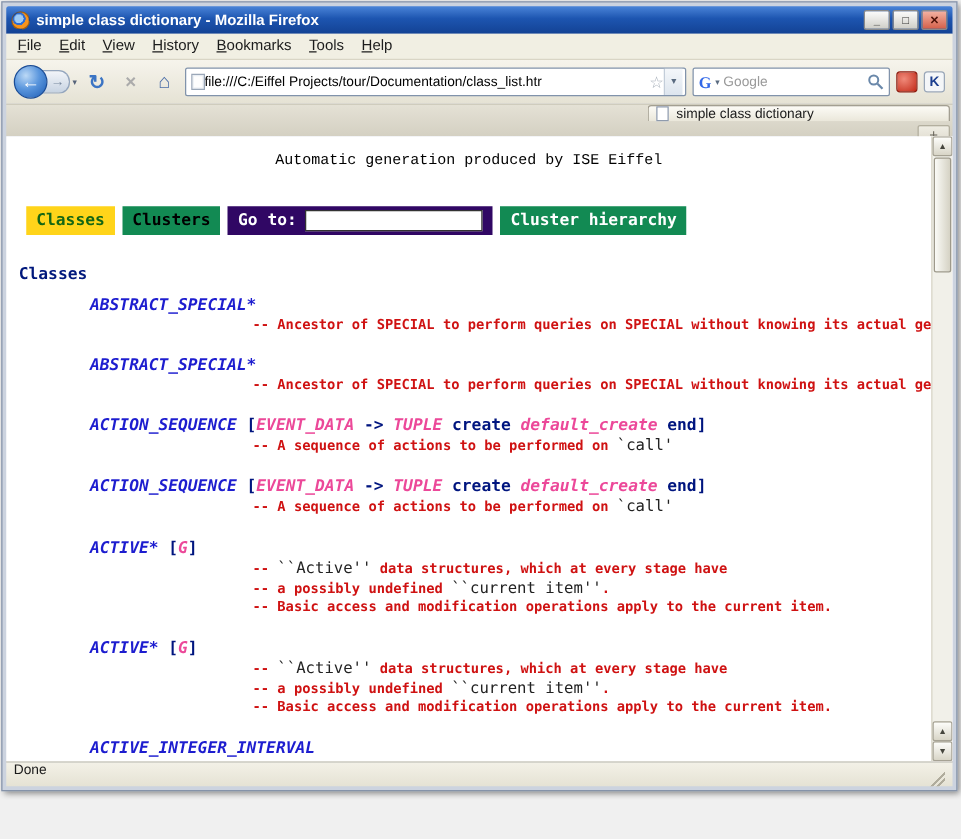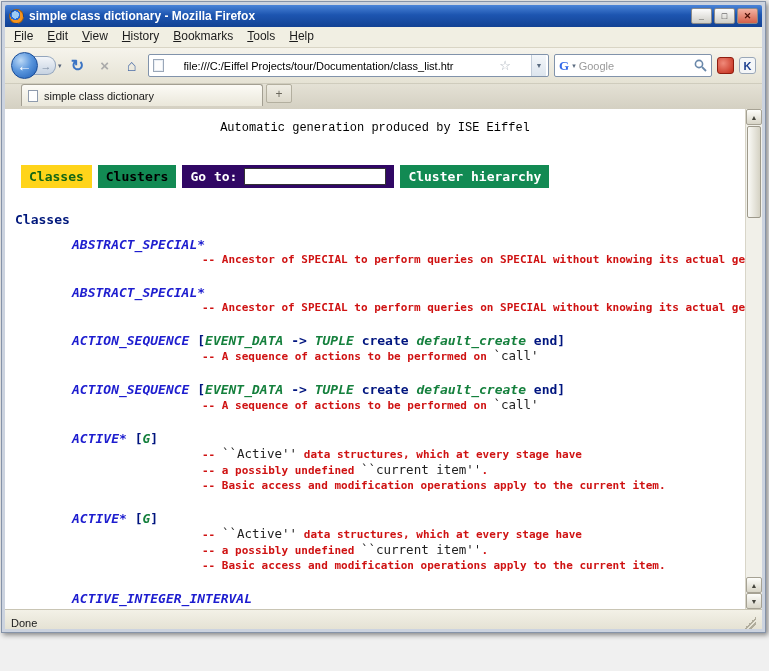--- a/index.html
+++ b/index.html
@@ -40,21 +40,21 @@
              background:linear-gradient(#f2f5f9,#c7d3e2); border:1px solid #93a5bd; border-left:none;
              border-radius:0 9px 9px 0; display:flex; align-items:center; justify-content:center;
              font-size:11px; color:#7b8ba1; }
   .fwd-drop { font-size:7px; color:#55637a; margin-left:2px; }
   .tool { width:22px; text-align:center; font-weight:bold; flex:0 0 auto; }
   .reload { font-size:16px; color:#3b74c4; }
   .stop   { font-size:15px; color:#ababab; }
   .home   { font-size:16px; color:#4d6fa8; }
 
   .locbar { flex:1; height:23px; background:#fff; border:1px solid #8193ab; border-radius:2px;
-            display:flex; align-items:center; padding:0 2px 0 4px; gap:20px; min-width:0; }
+            display:flex; align-items:center; padding:0 2px 0 4px; gap:0; min-width:0; }
   .page-ico { width:11px; height:13px; background:#fdfdfd; border:1px solid #9aa7b8;
               box-shadow:inset 0 0 0 1px #e9eef4; flex:0 0 auto; }
   .url-input { flex:1; border:none; outline:none; font-size:11px; color:#000; min-width:0;
                background:transparent; font-family:"Liberation Sans", sans-serif; }
   .star { color:#a8b0ba; font-size:13px; flex:0 0 auto; }
   .locdrop { width:15px; height:21px; border-left:1px solid #c3cdd9; flex:0 0 auto;
              display:flex; align-items:center; justify-content:center; font-size:7px; color:#5a6b80;
              background:linear-gradient(#f4f7fa,#dde5ee); }
 
   .searchbar { width:158px; height:23px; background:#fff; border:1px solid #8193ab; border-radius:2px;
@@ -66,21 +66,21 @@
   .search-input::placeholder { color:#9a9a9a; opacity:1; }
   .mag { flex:0 0 auto; }
 
   .addon { width:17px; height:17px; border-radius:3px; display:flex; align-items:center;
            justify-content:center; font-size:11px; font-weight:bold; flex:0 0 auto; }
   .addon.red { background:radial-gradient(circle at 35% 35%, #f08a7a, #c22a18); border:1px solid #8f1d10; color:#fff; font-size:9px; }
   .addon.k   { background:#f4f6f8; border:1px solid #9aa7b8; color:#1c3f8f; }
 
   
   .tabbar { height:25px; background:linear-gradient(#e4e1d5,#d4d0c2); display:flex;
-            align-items:flex-start; padding:0 16px; gap:3px; }
+            align-items:flex-end; padding:0 2px; gap:3px;flex-direction:column; }
   .tab { width:242px; height:22px; background:linear-gradient(#fcfbf6,#eae7da);
          border:1px solid #a39f92; border-bottom:none; border-radius:3px 3px 0 0;
          display:flex; align-items:center; gap:6px; padding:0 6px; font-size:11px; color:#1a1a1a; }
   .tab-ico { width:10px; height:12px; background:#fff; border:1px solid #8f9bad; flex:0 0 auto; }
   .tab-label { white-space:nowrap; overflow:hidden; }
   .newtab { width:26px; height:19px; margin-bottom:1px; background:linear-gradient(#efede4,#ddd9cb);
             border:1px solid #b3af9f; border-radius:2px; display:flex; align-items:center;
             justify-content:center; color:#6a675c; font-size:12px; }
 
   
@@ -94,38 +94,38 @@
   .page-btn { display:flex; align-items:center; gap:7px; padding:3px 8px; }
   .goto-input { width:142px; height:17px; border:1px solid #333; background:#fff; outline:none;
                 font-size:12px; font-family:"DejaVu Sans Mono", monospace; padding:0 2px; }
   .section-title { margin:24px 0 0 10px; font-size:13px; font-weight:bold; color:#00187c; }
   .class-list { margin-top:10px; }
   .entry { margin:0 0 18px 67px; }
   .sig { white-space:pre; font-size:13px; line-height:15px; }
   .comments { margin-left:130px; }
   .comment-line { white-space:pre; font-size:11px; line-height:15px; }
   .seg-cls { color:#1d1dcf; font-style:italic; font-weight:bold; }
-  .seg-gen { color:#15803d; font-style:italic; font-weight:bold; }
+  .seg-gen { color:#ec4899; font-style:italic; font-weight:bold; }
   .seg-kw  { color:#00157f; font-weight:bold; }
   .seg-cmt { color:#cf1212; font-weight:bold; }
   .seg-code { color:#222; font-size:12.5px; font-weight:normal; }
 
   
   .scrollbar { position:absolute; top:0; right:0; bottom:0; width:17px; background:#f1f0e9;
                border-left:1px solid #d8d5c8; display:flex; flex-direction:column; }
   .sb-btn { height:16px; background:linear-gradient(#fdfdfa,#d8d5c7); border:1px solid #a6a294;
             border-radius:2px; display:flex; align-items:center; justify-content:center;
             font-size:7px; color:#45453d; flex:0 0 auto; }
   .sb-thumb { height:92px; margin:1px; background:linear-gradient(90deg,#fafaf6,#d5d2c4);
               border:1px solid #9d998b; border-radius:2px; flex:0 0 auto; }
   .sb-track { flex:1; }
 
   
   .statusbar { height:20px; background:linear-gradient(#f3f1e7,#e5e2d4); border-top:1px solid #c9c5b4;
-               display:flex; align-items:flex-end; padding:0 6px; font-size:11px; color:#1a1a1a; }
+               display:flex; align-items:flex-start; padding:0 6px; font-size:11px; color:#1a1a1a; }
   .status-text { flex:1; }
   .grip { width:12px; height:12px; align-self:flex-end;
           background:linear-gradient(135deg, transparent 50%, #b0ac9c 50%, #b0ac9c 60%, transparent 60%,
                      transparent 70%, #b0ac9c 70%, #b0ac9c 80%, transparent 80%); }
 </style>
 </head>
 <body>
 
 <div class="frame">
 

